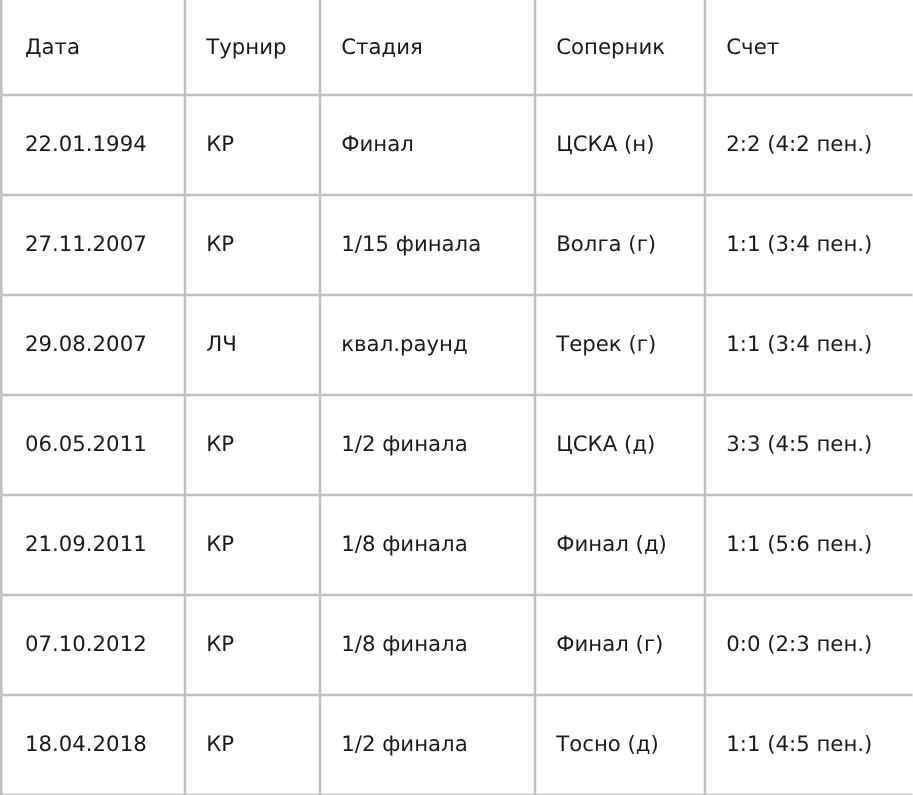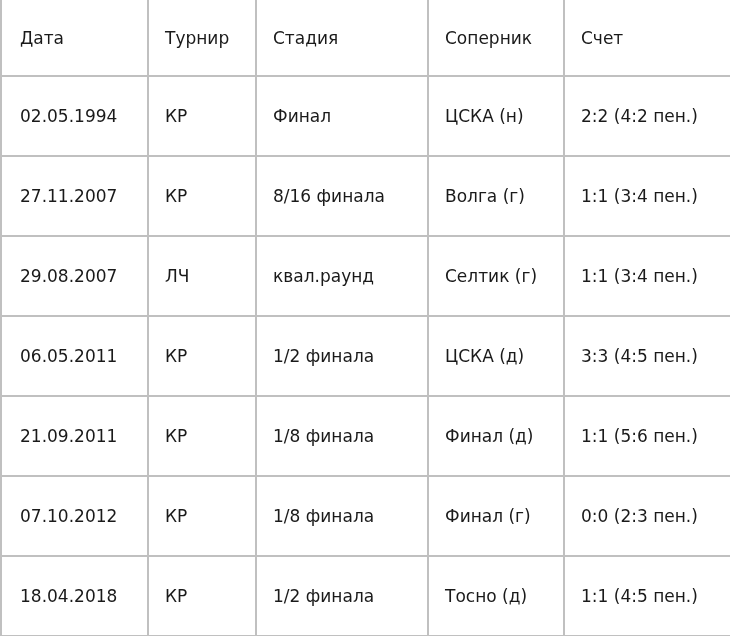--- a/index.html
+++ b/index.html
@@ -60,38 +60,38 @@
       <tr id="header-row">
           <th>Дата</th>
           <th>Турнир</th>
           <th>Стадия</th>
           <th>Соперник</th>
           <th>Счет</th>
         </tr>
     </thead>
     <tbody id="table-body">
         <tr>
-          <td>02.05.1994</td>
+          <td>22.01.1994</td>
           <td>КР</td>
           <td>Финал</td>
           <td>ЦСКА (н)</td>
           <td>2:2 (4:2 пен.)</td>
         </tr>
         <tr>
           <td>27.11.2007</td>
           <td>КР</td>
-          <td>8/16 финала</td>
+          <td>1/15 финала</td>
           <td>Волга (г)</td>
           <td>1:1 (3:4 пен.)</td>
         </tr>
         <tr>
           <td>29.08.2007</td>
           <td>ЛЧ</td>
           <td>квал.раунд</td>
-          <td>Селтик (г)</td>
+          <td>Терек (г)</td>
           <td>1:1 (3:4 пен.)</td>
         </tr>
         <tr>
           <td>06.05.2011</td>
           <td>КР</td>
           <td>1/2 финала</td>
           <td>ЦСКА (д)</td>
           <td>3:3 (4:5 пен.)</td>
         </tr>
         <tr>

